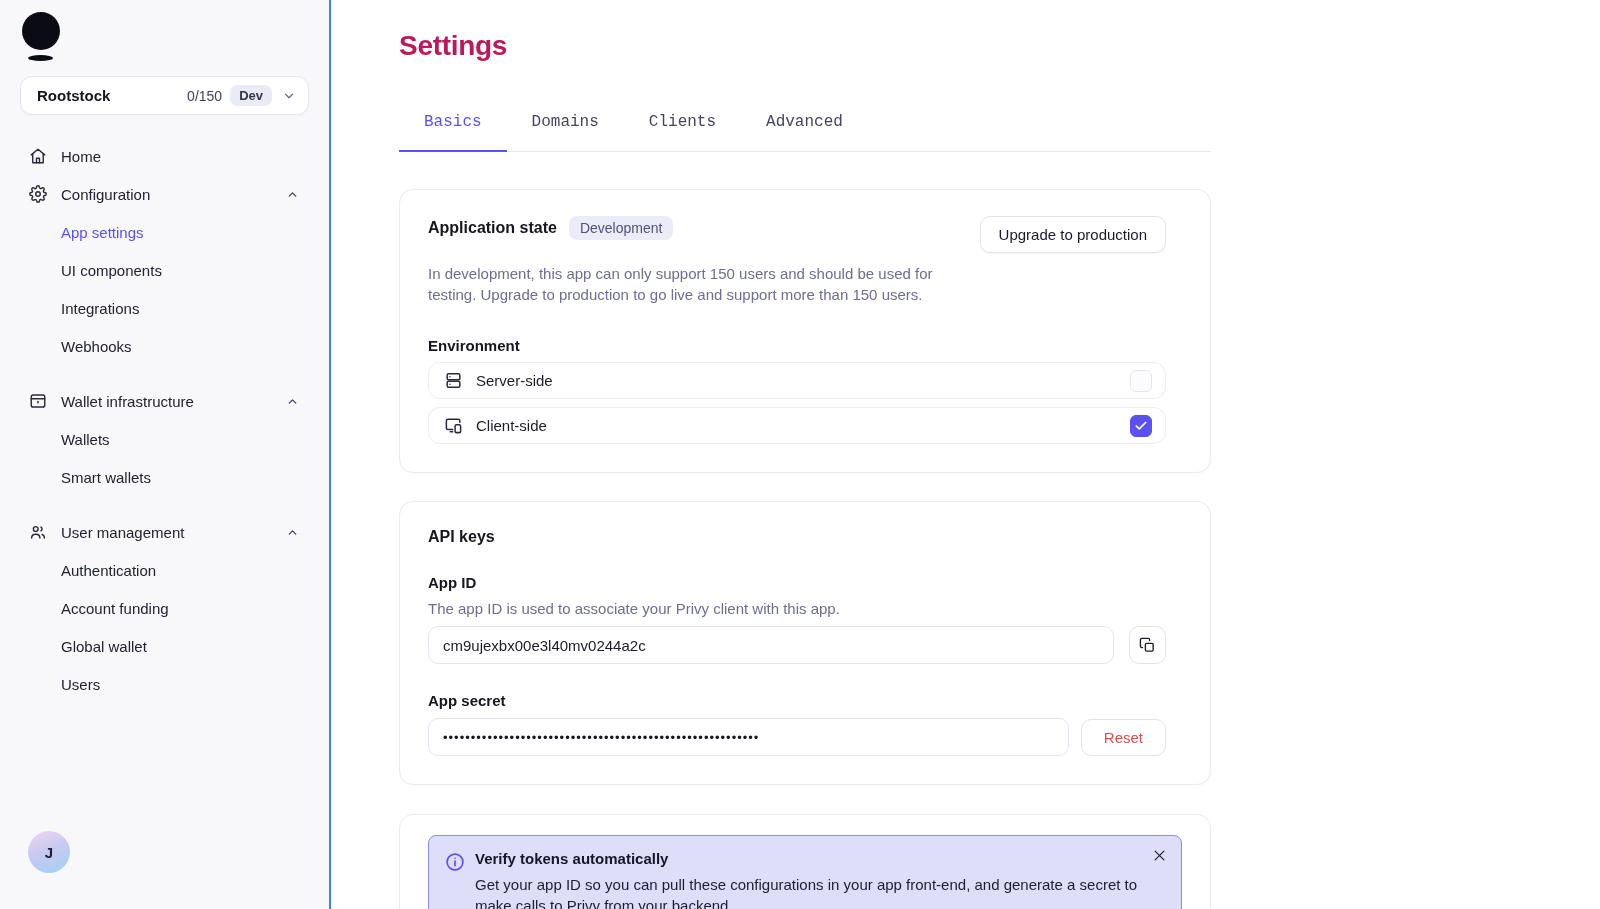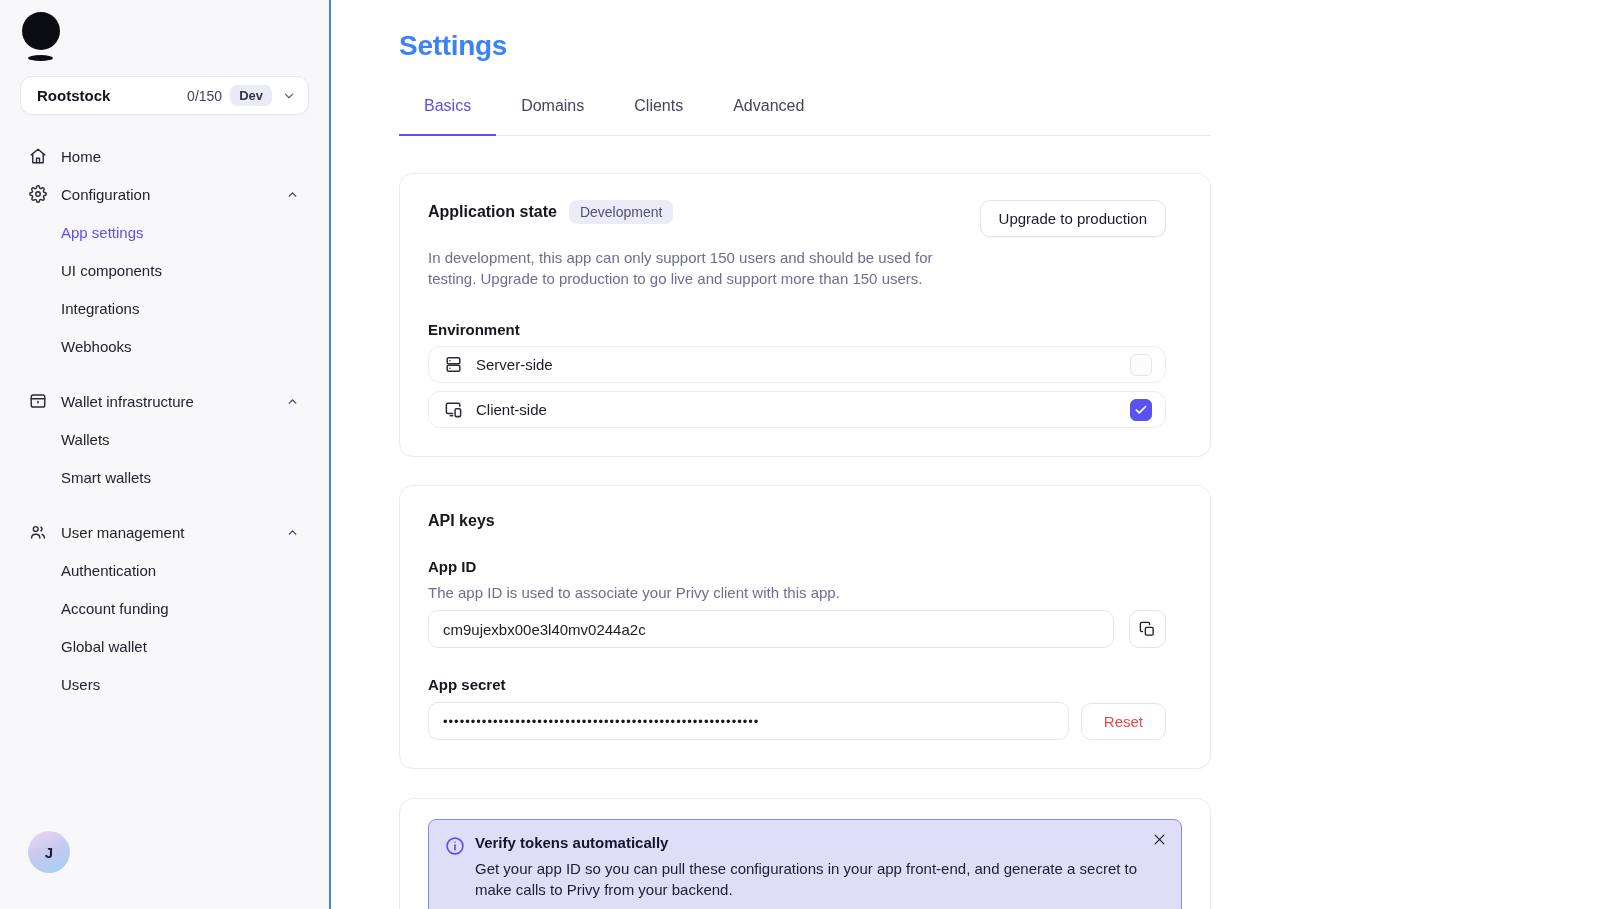--- a/index.html
+++ b/index.html
@@ -44,22 +44,22 @@
   .nav-gap { height:17px; }
   .avatar {
     position:absolute; left:28px; bottom:36px; width:42px; height:42px; border-radius:50%;
     background:linear-gradient(160deg,#f0d7f1 0%, #c9c9f0 45%, #9ed2f3 100%);
     display:flex; align-items:center; justify-content:center;
     font-size:15px; font-weight:600; color:#20203a; cursor:pointer;
   }
   
   .main { flex:1; padding:30px 0 0 68px; }
   .content { width:812px; }
-  .page-title { font-size:28px; font-weight:700; color:#3b82f6; letter-spacing:-0.3px; }
-  .tabs { display:flex; margin-top:35px; border-bottom:1px solid #e8e8ee; }
+  .page-title { font-size:28px; font-weight:700; color:#be185d; letter-spacing:-0.3px; }
+  .tabs { display:flex; margin-top:51px; border-bottom:1px solid #e8e8ee;font-family:Liberation Mono, monospace; }
   .tab {
     font-size:16px; color:#44445a; padding:0 25px 20px 25px; cursor:pointer; position:relative;
   }
   .tab.active { color:#5b51f0; font-weight:500; }
   .tab.active::after {
     content:""; position:absolute; left:0; right:0; bottom:-1px; height:2px; background:#5b51f0;
   }
   .card {
     border:1px solid #ebebf0; border-radius:14px; background:#fff; padding:26px 44px 28px 28px;
     box-shadow:0 1px 2px rgba(20,20,40,.02);

